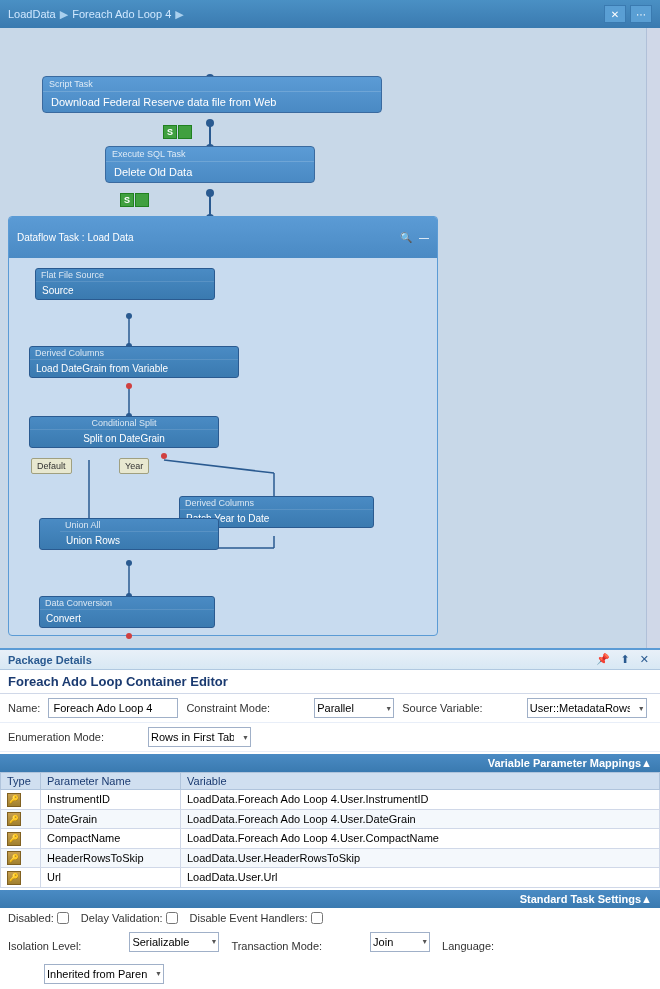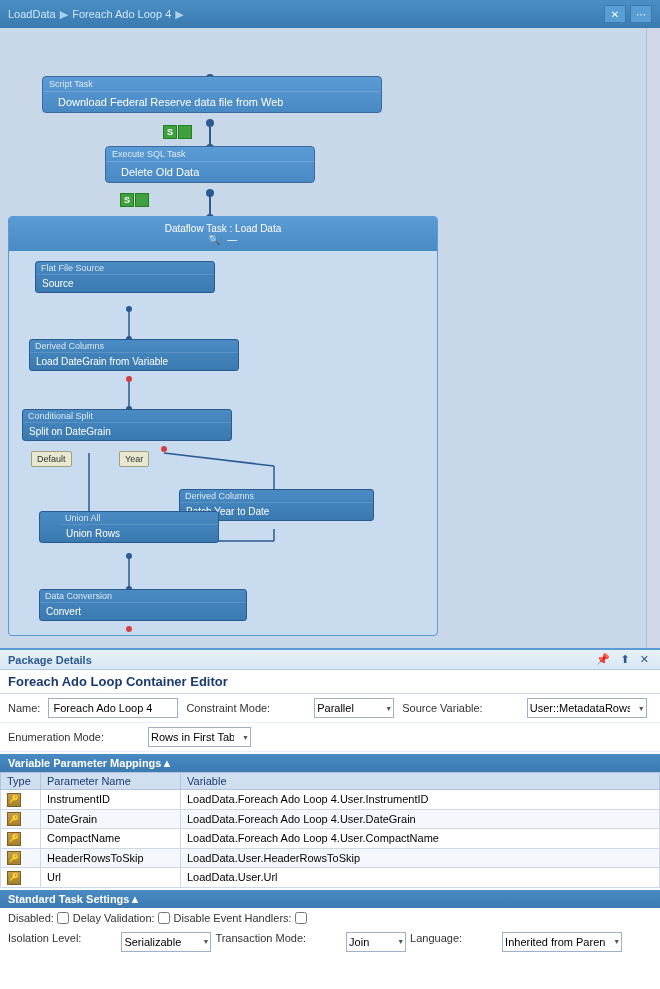--- a/index.html
+++ b/index.html
@@ -46,21 +46,21 @@
       color: white;
       font-size: 10px;
     }
     .task-node .node-header {
       font-size: 9px;
       padding: 2px 6px;
       opacity: 0.8;
       border-bottom: 1px solid rgba(255,255,255,0.2);
     }
     .task-node .node-label {
-      padding: 4px 15px;
+      padding: 4px 8px;
       font-size: 11px;
       font-weight: 500;
     }
 
     
     .script-task {
       left: 42px; top: 48px;
       width: 340px;
     }
 
@@ -77,26 +77,25 @@
       width: 430px;
       height: 420px;
       background: rgba(200, 220, 240, 0.9);
       border: 1px solid #5b9bd5;
       border-radius: 4px;
     }
     .dataflow-header {
       background: linear-gradient(to bottom, #5b9bd5, #4a8ac4);
       color: white;
       font-size: 10px;
-      padding: 6px 8px;
+      padding: 15px 8px;
       border-radius: 3px 3px 0 0;
       display: flex;
       align-items: center;
       justify-content: space-between;
-      flex-direction: column;
     }
     .dataflow-inner {
       padding: 8px;
       position: relative;
       height: calc(100% - 24px);
     }
 
     
     .inner-node {
       position: absolute;
@@ -218,21 +217,21 @@
 
     
     .section-header {
       background: linear-gradient(to bottom, #4a8bc4, #3a7ab0);
       color: white;
       padding: 3px 8px;
       font-size: 11px;
       font-weight: bold;
       display: flex;
       align-items: center;
-      justify-content: flex-start;
+      justify-content: flex-end;
       margin-top: 2px;
     }
 
     
     .param-table {
       width: 100%;
       border-collapse: collapse;
       font-size: 11px;
     }
     .param-table th {
@@ -257,23 +256,23 @@
       align-items: center;
       justify-content: center;
       color: white;
       font-size: 8px;
       border: 1px solid #806020;
     }
 
     
     .settings-row {
       display: flex;
-      align-items: flex-start;
+      align-items: flex-end;
       padding: 4px 8px;
-      gap: 4px;
+      gap: 12px;
       flex-wrap: wrap;
     }
     .checkbox-wrap {
       display: flex;
       align-items: center;
       gap: 3px;
     }
     .checkbox-wrap input { width: 12px; height: 12px; }
 
     
@@ -384,39 +383,39 @@
       <div class="inner-node" style="left:26px;top:10px;width:180px;">
         <div class="n-header">Flat File Source</div>
         <div class="n-label">Source</div>
       </div>
 
       <div class="inner-node" style="left:20px;top:88px;width:210px;">
         <div class="n-header">Derived Columns</div>
         <div class="n-label">Load DateGrain from Variable</div>
       </div>
 
-      <div class="inner-node" style="left:13px;top:158px;width:210px;">
+      <div class="inner-node" style="left:20px;top:158px;width:190px;text-align:center;">
         <div class="n-header">Conditional Split</div>
         <div class="n-label">Split on DateGrain</div>
       </div>
 
       <div class="split-btn" style="left:22px;top:200px;">Default</div>
       <div class="split-btn" style="left:110px;top:200px;">Year</div>
 
       <div class="inner-node" style="left:170px;top:238px;width:195px;">
         <div class="n-header">Derived Columns</div>
         <div class="n-label">Patch Year to Date</div>
       </div>
 
       <div class="inner-node" style="left:30px;top:260px;width:180px;padding-left:20px;">
         <div class="n-header">Union All</div>
         <div class="n-label">Union Rows</div>
       </div>
 
-      <div class="inner-node" style="left:30px;top:338px;width:208px;">
+      <div class="inner-node" style="left:30px;top:338px;width:176px;">
         <div class="n-header">Data Conversion</div>
         <div class="n-label">Convert</div>
       </div>
     </div>
   </div>
 
   <div class="right-scroll"></div>
 </div>
 
 <div class="bottom-panel">

